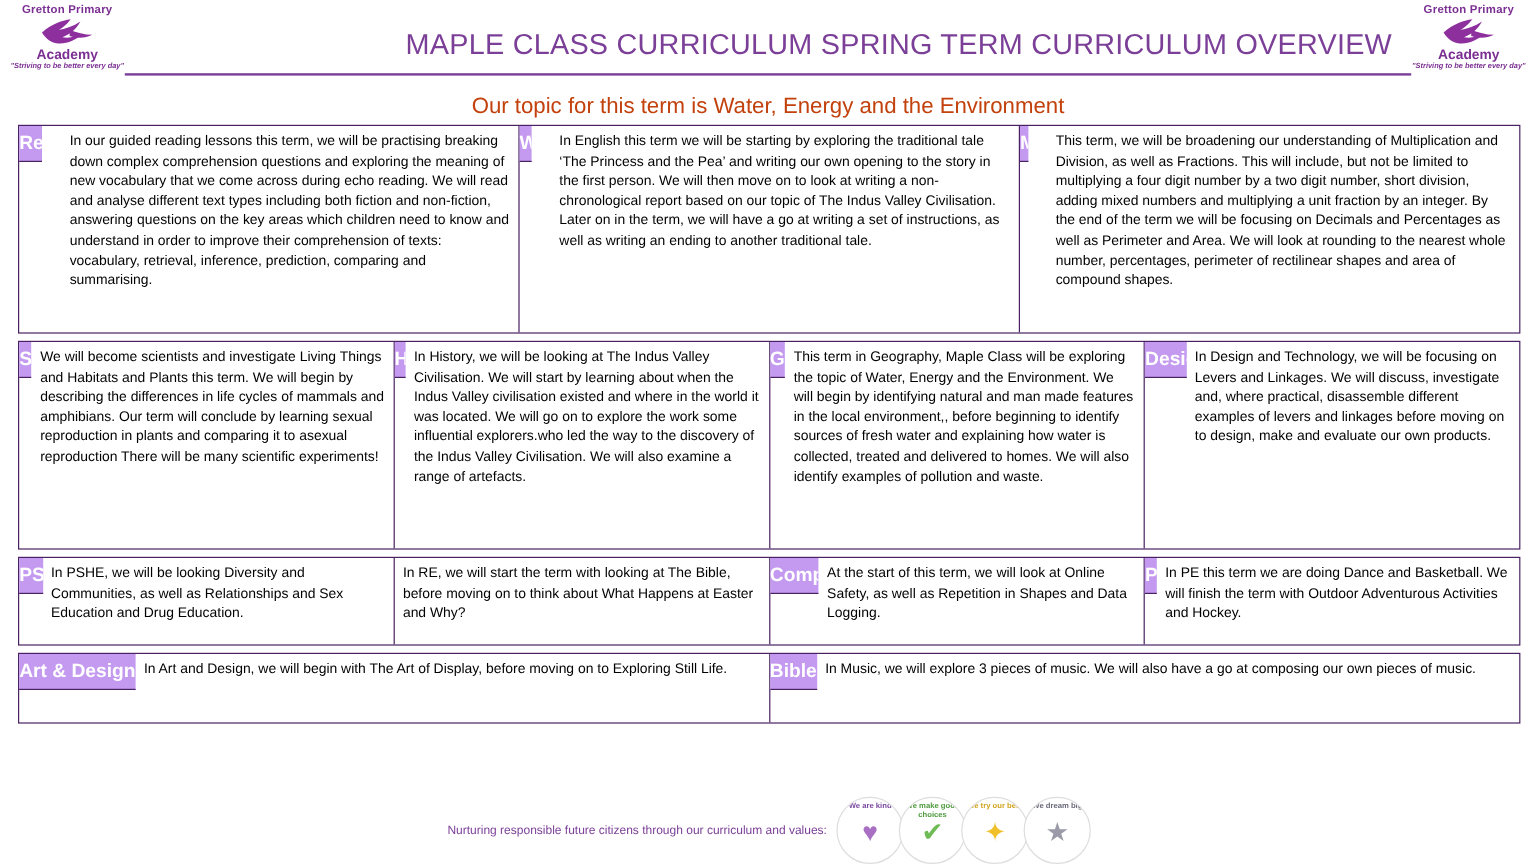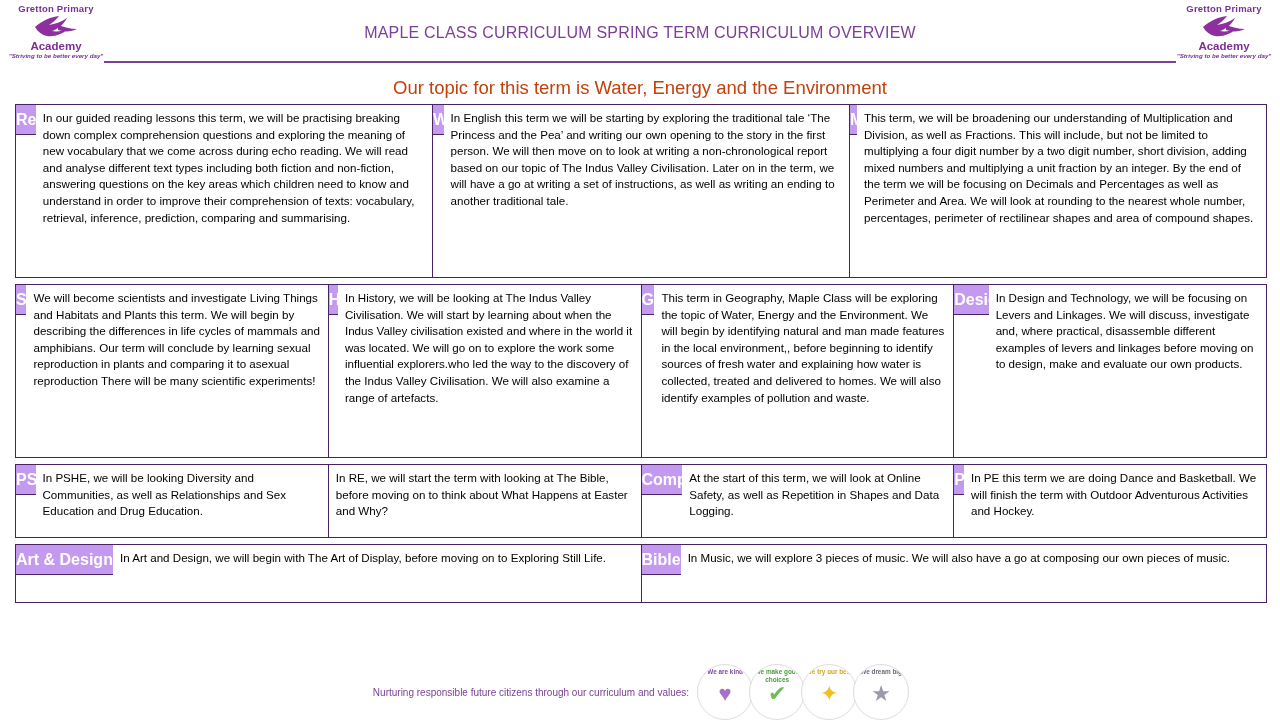--- a/index.html
+++ b/index.html
@@ -56,22 +56,22 @@
     font-style: italic;
     font-weight: bold;
     line-height: 8px;
     white-space: nowrap;
   }
   .main-title {
     position: absolute;
     left: 120px;
     right: 120px;
     top: 24px;
-    text-align: center;
-    font-size: 16px;
+    text-align: right;
+    font-size: 24px;
     color: #7b3f98;
     letter-spacing: .2px;
     white-space: nowrap;
   }
   .header-rule {
     position: absolute;
     left: 104px;
     right: 104px;
     top: 61px;
     height: 2px;
@@ -127,21 +127,21 @@
   .col-body {
     padding: 5px 7px 4px 7px;
     font-size: 11.6px;
     line-height: 16.6px;
     color: #000000;
     text-align: left;
     flex: 1 1 auto;
   }
 
   
-  .row-1 .col-body { min-height: 163px; }
+  .row-1 .col-body { min-height: 163px; margin-left: 16px; }
   .row-2 .col-body { min-height: 163px; }
   .row-3 .col-body { min-height: 63px; }
   .row-4 .col-body { min-height: 48px; }
 
   
   .col { border-right-color: #4a2162; }
 
   
   .footer {
     position: absolute;

